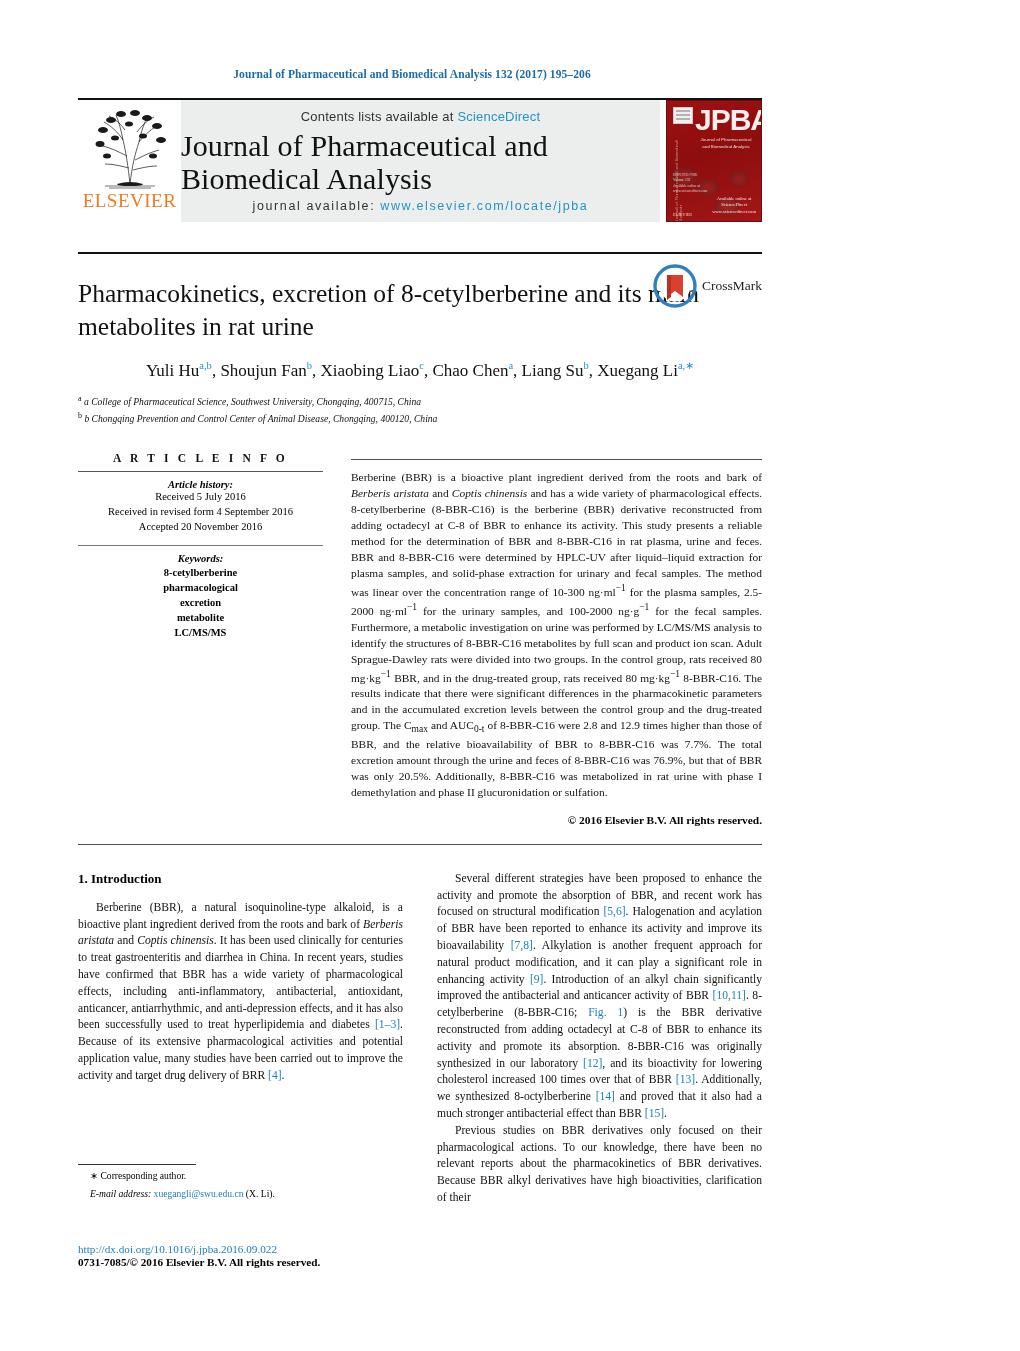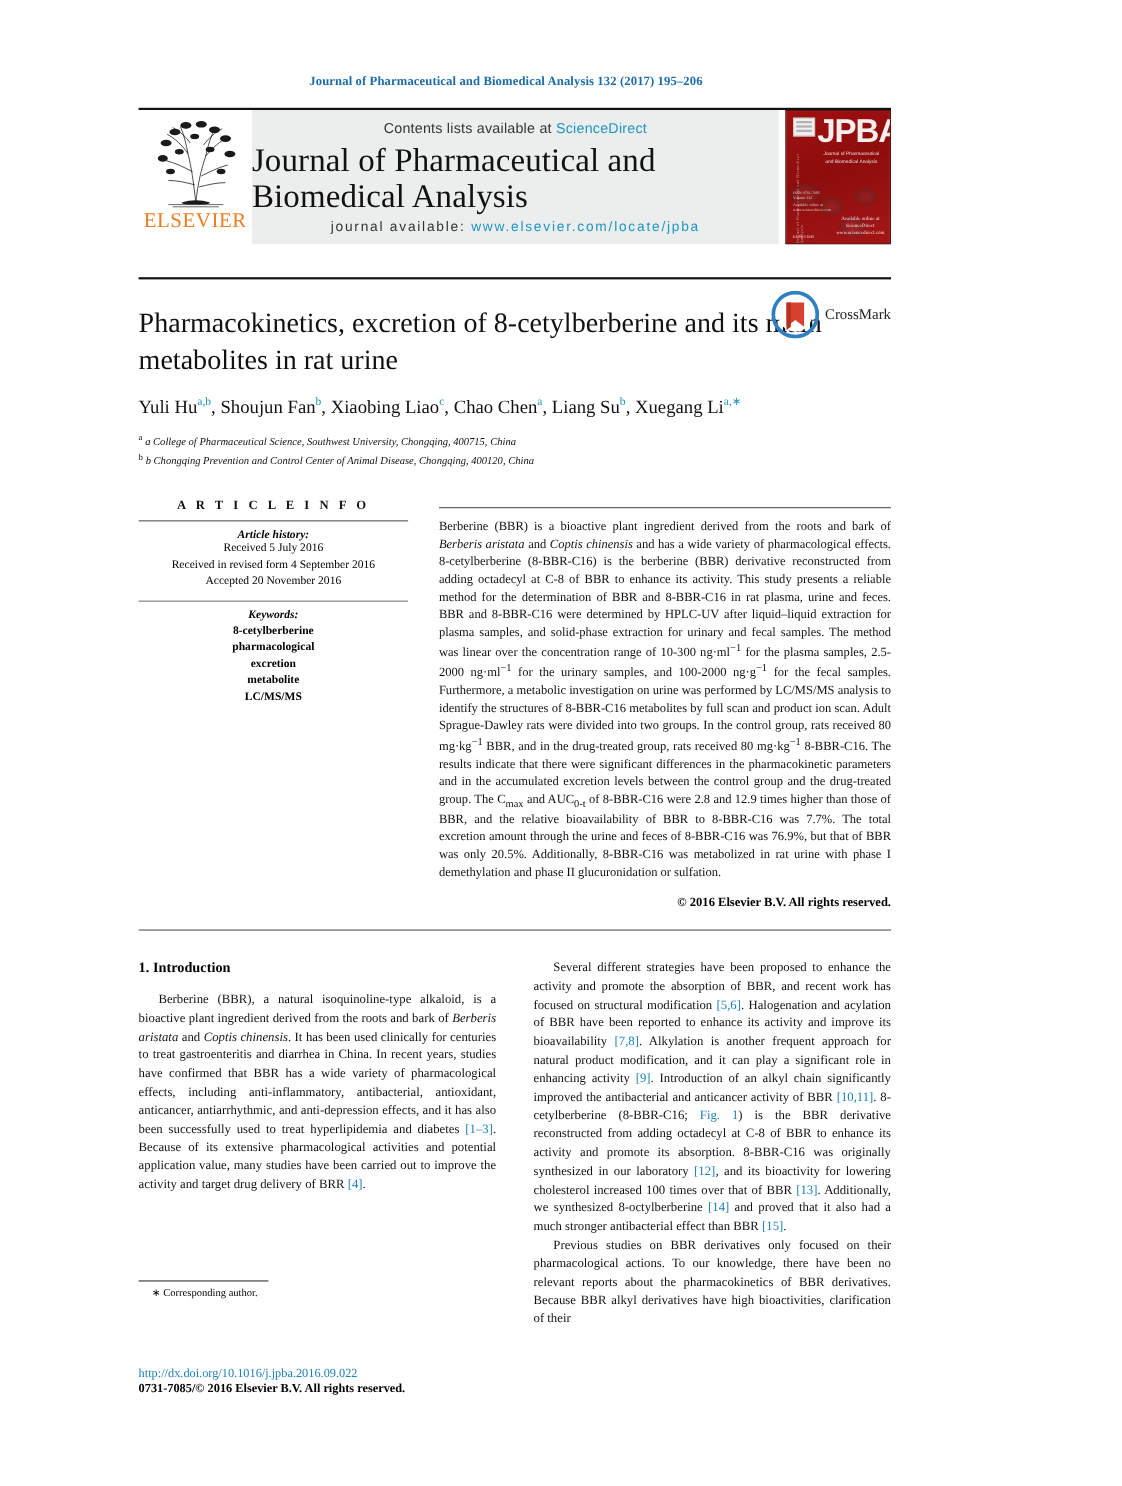--- a/index.html
+++ b/index.html
@@ -14,21 +14,20 @@
     color: #000000;
     position: relative;
     overflow: hidden;
   }
 
   .page {
     width: 824px;
     height: 1351px;
     position: relative;
     box-sizing: border-box;
-    margin-left: 48px;
   }
 
   
   .running-head {
     text-align: center;
     font-size: 11.5px;
     color: #1c6ca8;
     font-weight: bold;
     padding-top: 68px;
     letter-spacing: 0.1px;
@@ -92,21 +91,21 @@
     font-size: 12.5px;
     letter-spacing: 1.6px;
     color: #333;
   }
   .homepage-line .hp-url { color: #2196c4; }
   .cover-thumb {
     width: 96px;
     flex: 0 0 96px;
     margin-left: 6px;
     position: relative;
-    background: #737373;
+    background: #3b82f6;
     border: 1px solid #6d0d0d;
     box-sizing: border-box;
     overflow: hidden;
   }
   .cover-red-grad {
     position:absolute; inset:0;
     background: linear-gradient(160deg,#a01010 0%, #8d0d0d 45%, #a51616 100%);
   }
   .cover-jpba {
     position: absolute;
@@ -175,20 +174,21 @@
     color: #111;
     max-width: 700px;
     margin: 0;
     font-weight: normal;
   }
   .authors {
     font-size: 17px;
     margin-top: 16px;
     color: #111;
     line-height: 1.35;
+    text-align: center;
   }
   .authors sup { font-size: 10.5px; color: #2196c4; }
   .affiliations {
     margin-top: 10px;
     font-size: 9.6px;
     font-style: italic;
     line-height: 1.52;
     color: #111;
   }
   .affiliations sup { font-style: normal; font-size: 8px; }
@@ -449,20 +449,25 @@
     </div>
     <div class="bcol">
       <p class="para">Several different strategies have been proposed to enhance the activity and promote the absorption of BBR, and recent work has focused on structural modification <span class="ref">[5,6]</span>. Halogenation and acylation of BBR have been reported to enhance its activity and improve its bioavailability <span class="ref">[7,8]</span>. Alkylation is another frequent approach for natural product modification, and it can play a significant role in enhancing activity <span class="ref">[9]</span>. Introduction of an alkyl chain significantly improved the antibacterial and anticancer activity of BBR <span class="ref">[10,11]</span>. 8-cetylberberine (8-BBR-C16; <span class="ref">Fig. 1</span>) is the BBR derivative reconstructed from adding octadecyl at C-8 of BBR to enhance its activity and promote its absorption. 8-BBR-C16 was originally synthesized in our laboratory <span class="ref">[12]</span>, and its bioactivity for lowering cholesterol increased 100 times over that of BBR <span class="ref">[13]</span>. Additionally, we synthesized 8-octylberberine <span class="ref">[14]</span> and proved that it also had a much stronger antibacterial effect than BBR <span class="ref">[15]</span>.</p>
       <p class="para">Previous studies on BBR derivatives only focused on their pharmacological actions. To our knowledge, there have been no relevant reports about the pharmacokinetics of BBR derivatives. Because BBR alkyl derivatives have high bioactivities, clarification of their</p>
     </div>
   </div>
 
   <div class="footnote">
     <div class="fn-rule"></div>
     <div class="fn-line fn-indent">∗  Corresponding author.</div>
+    <div class="fn-line fn-indent">
+      <em>E-mail address:</em>
+      <span class="fn-link">xuegangli@swu.edu.cn</span>
+      <span>(X. Li).</span>
+    </div>
   </div>
 
   <div class="bottom-block">
     <div class="doi-line">http://dx.doi.org/10.1016/j.jpba.2016.09.022</div>
     <div class="issn-line">0731-7085/© 2016 Elsevier B.V. All rights reserved.</div>
   </div>
 
 </div>
 
 </body></html>

